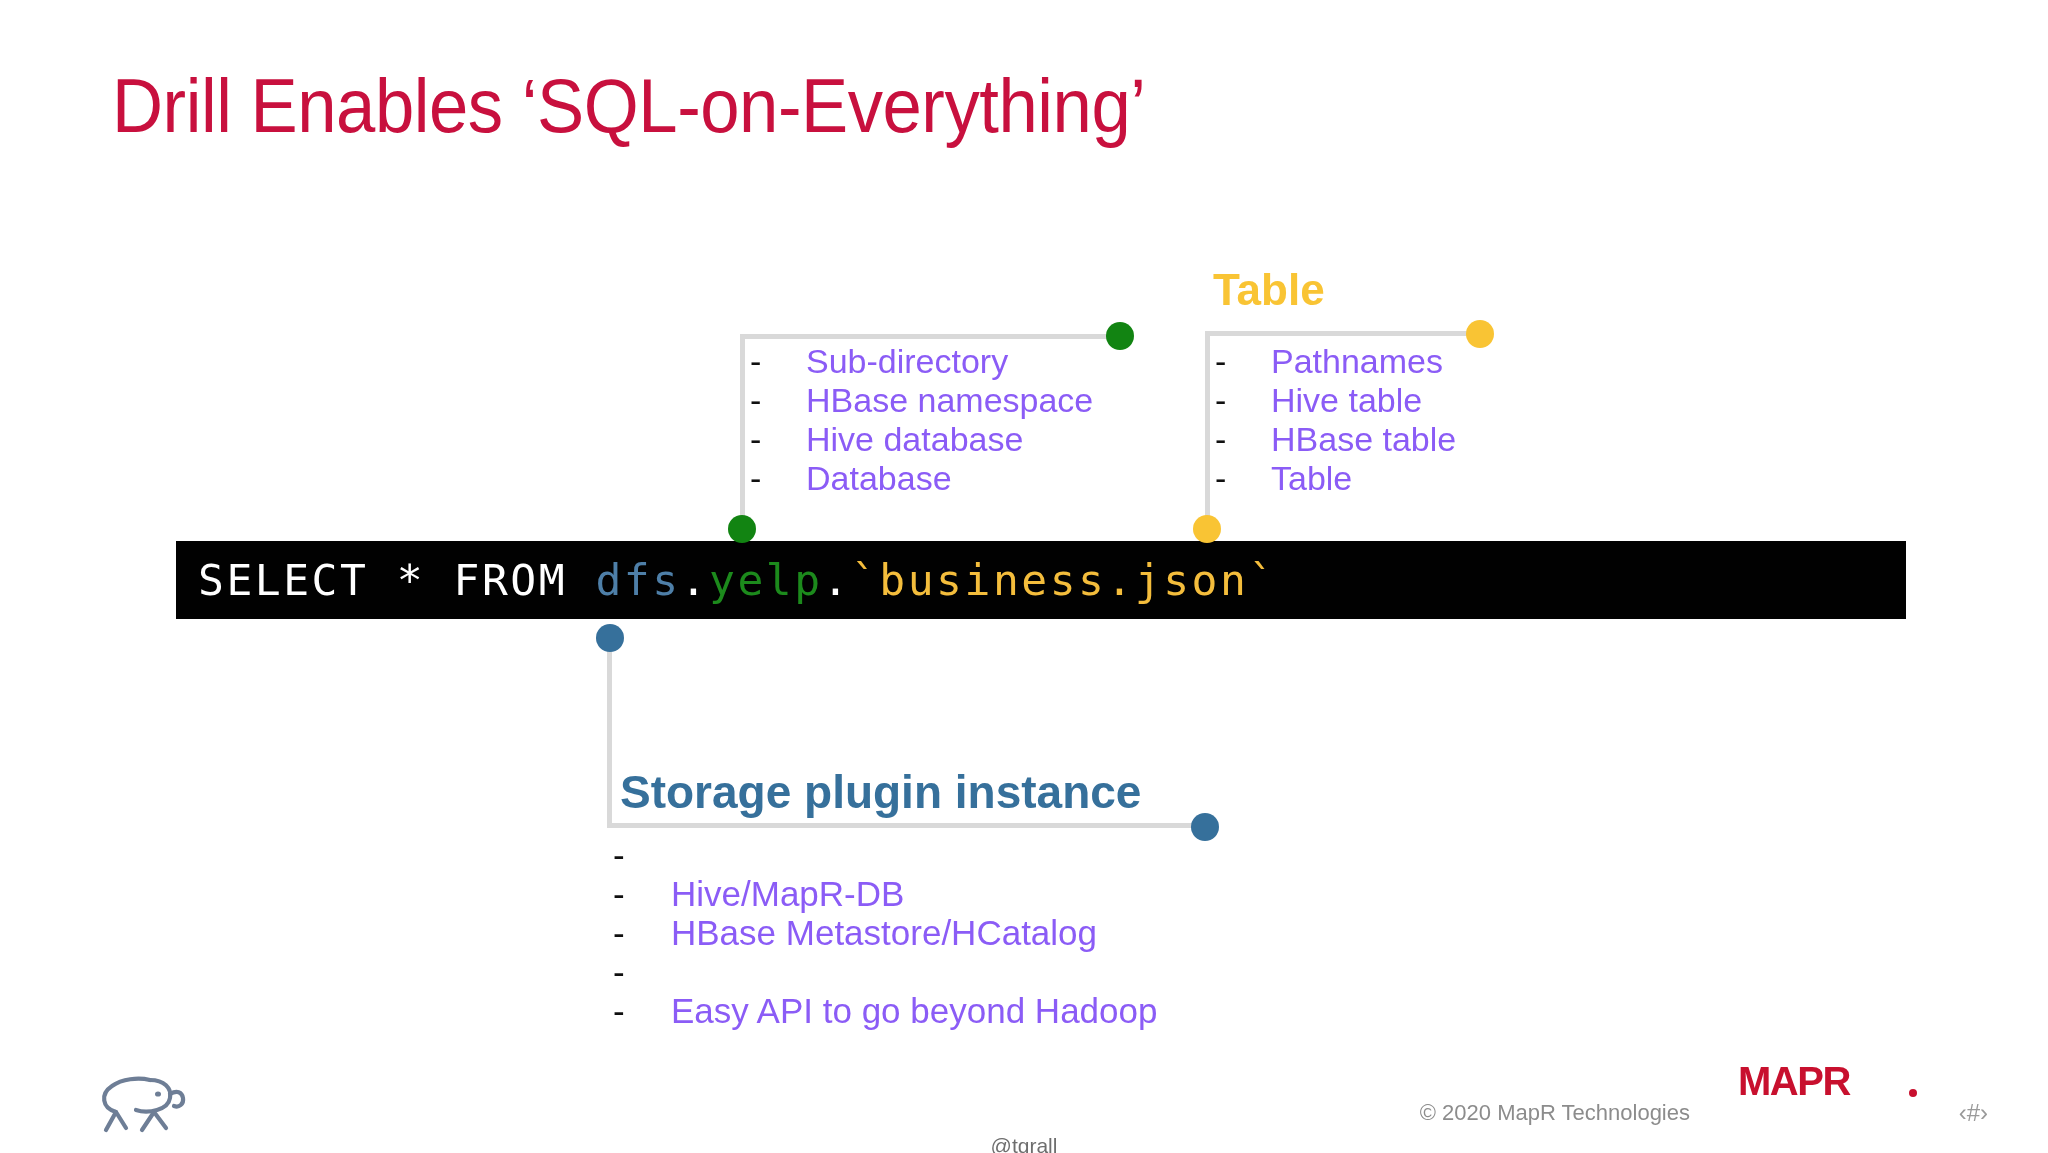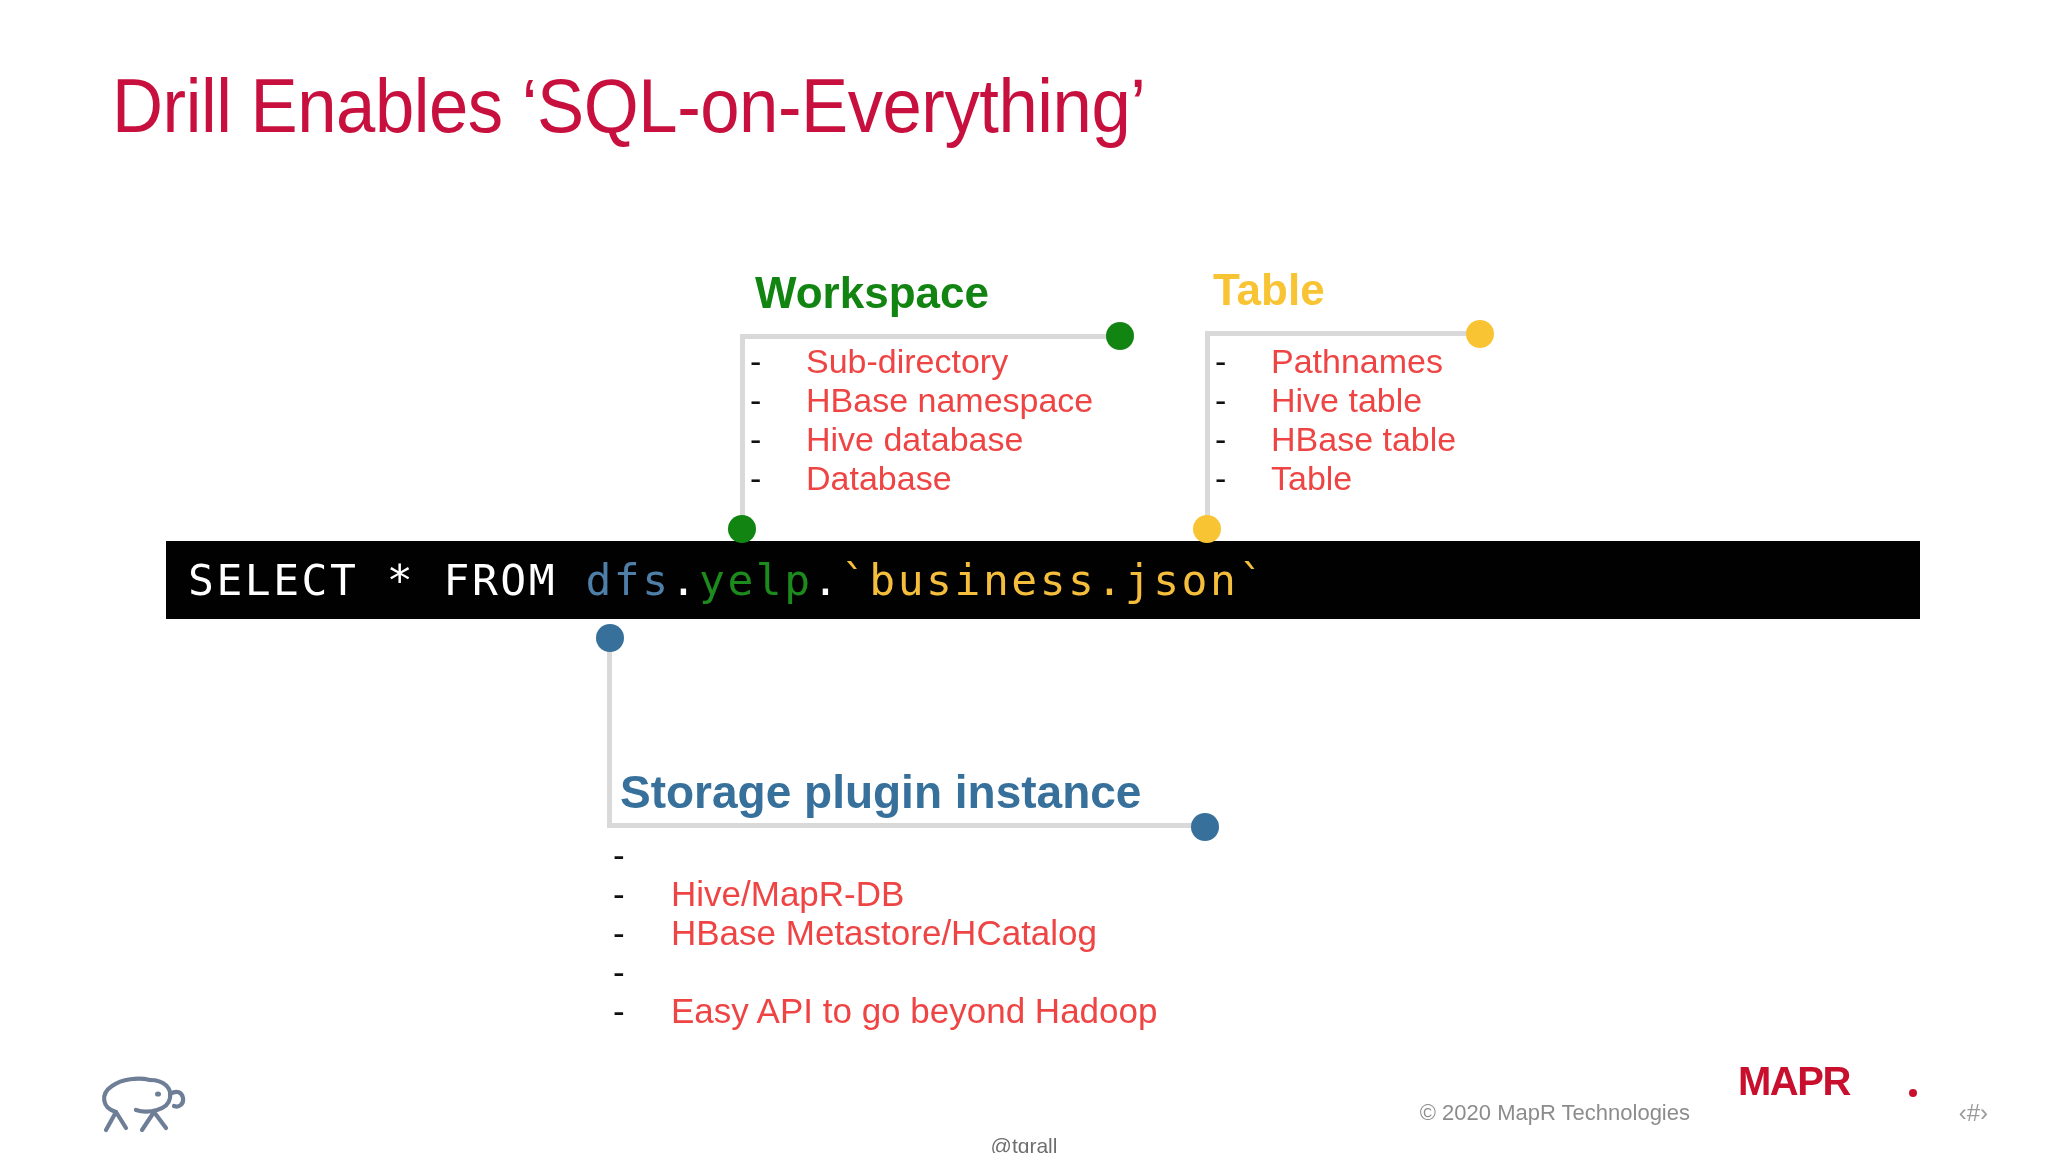--- a/index.html
+++ b/index.html
@@ -75,35 +75,34 @@
     font-size: 34px;
     color: #101010;
     line-height: 39px;
     white-space: nowrap;
   }
   .bullet-dash {
     width: 56px;
     flex: 0 0 56px;
     color: #101010;
   }
-  .bullet-text { color: #ef4444; }
+  .bullet-text { color: #8b5cf6; }
 
   .bullets-storage .bullet-row { font-size: 35px; line-height: 39px; }
   .bullets-storage .bullet-dash { width: 58px; flex: 0 0 58px; }
 
   
   .code-bar {
     position: absolute;
-    left: 166px;
+    left: 176px;
     top: 541px;
     width: 1730px;
     height: 78px;
     background: #010101;
     z-index: 3;
-    padding-left: 24px;
   }
   .code-line {
     position: absolute;
     left: 22px;
     top: 50%;
     transform: translateY(-50%);
     font-family: "Liberation Serif", "DejaVu Serif", serif;
     font-size: 0;
     white-space: nowrap;
   }
@@ -161,21 +160,20 @@
     height: 68px;
   }
 </style>
 </head>
 <body>
 
 <div id="slide">
 
   <div class="slide-title">Drill Enables ‘SQL-on-Everything’</div>
 
-  <div class="group-head head-workspace" style="left:755px; top:268px;">Workspace</div>
 
   <div class="line-h" style="left:740px; top:334px; width:380px;"></div>
   <div class="line-v" style="left:740px; top:334px; height:196px;"></div>
   <div class="dot" style="left:1106px; top:322px; width:28px; height:28px; background:#128412;"></div>
   <div class="dot" style="left:728px; top:515px; width:28px; height:28px; background:#128412;"></div>
 
   <div class="bullets bullets-workspace" style="left:750px; top:342px;">
     <div class="bullet-row">
       <span class="bullet-dash">-</span>
       <span class="bullet-text">Sub-directory</span>

